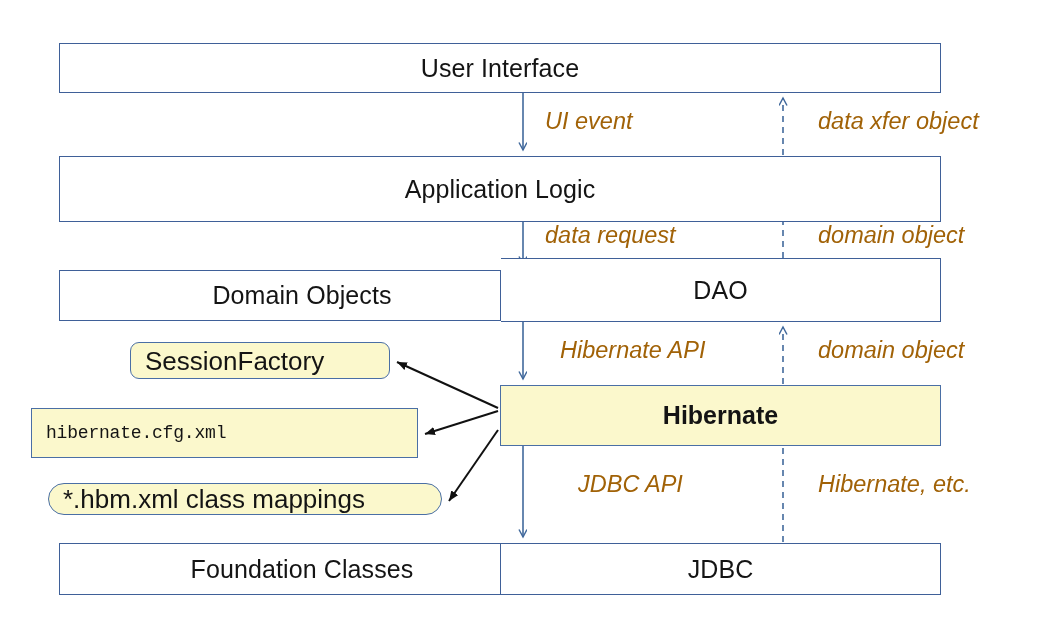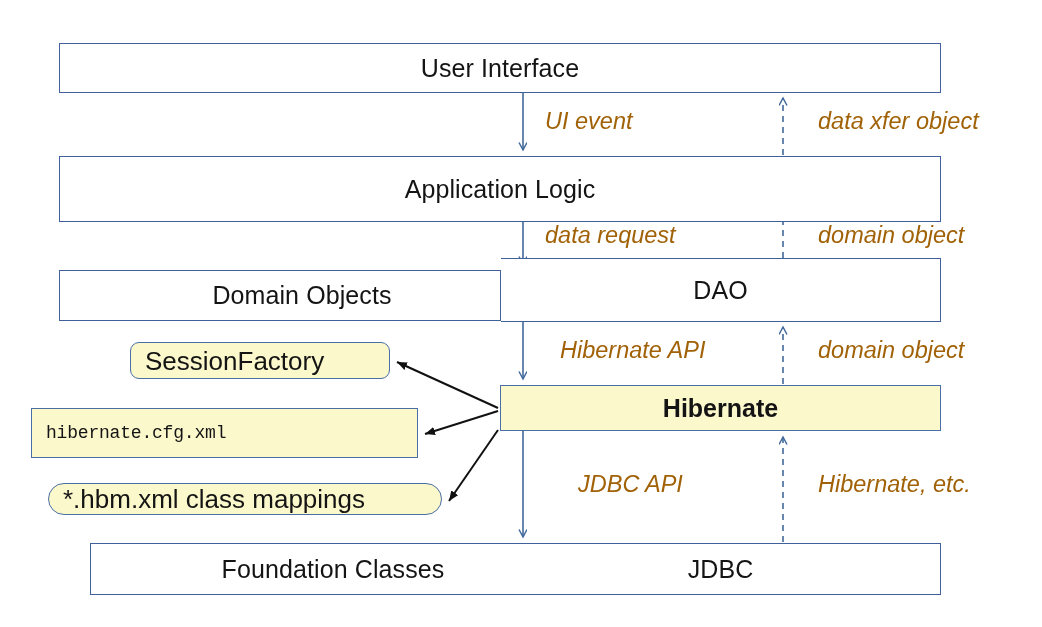--- a/index.html
+++ b/index.html
@@ -127,29 +127,29 @@
   </div>
 
   <div class="box split-left" style="left:59px; top:270px; width:442px; height:51px;">
     <span>Domain Objects</span>
   </div>
 
   <div class="box" style="left:501px; top:258px; width:440px; height:64px; border-left:0;">
     <span>DAO</span>
   </div>
 
-  <div class="box split-left" style="left:59px; top:543px; width:442px; height:52px;margin-left:31px;">
+  <div class="box split-left" style="left:59px; top:543px; width:442px; height:52px;">
     <span>Foundation Classes</span>
   </div>
 
   <div class="box" style="left:501px; top:543px; width:440px; height:52px; border-left:0;">
     <span>JDBC</span>
   </div>
 
-  <div class="note centerbold" style="left:500px; top:385px; width:441px; height:46px;">
+  <div class="note centerbold" style="left:500px; top:385px; width:441px; height:61px;">
     <span>Hibernate</span>
   </div>
 
   <div class="note" style="left:130px; top:342px; width:260px; height:37px;border-radius:9px;">
     <span>SessionFactory</span>
   </div>
 
   <div class="note mono" style="left:31px; top:408px; width:387px; height:50px;">
     <span>hibernate.cfg.xml</span>
   </div>

